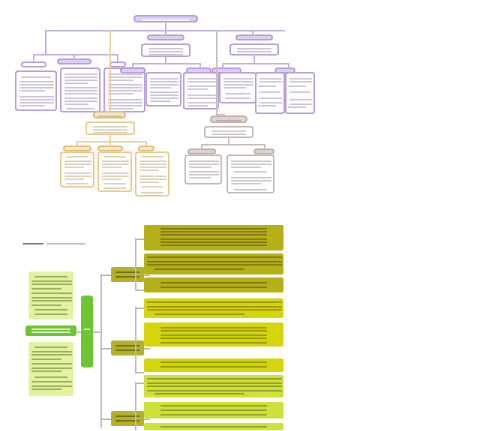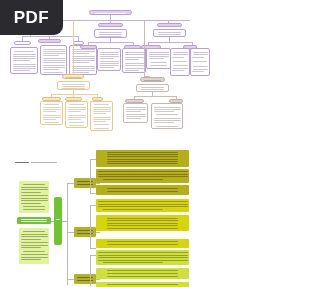--- a/index.html
+++ b/index.html
@@ -451,17 +451,14 @@
         <div class="tx c txl" style="top:7.8px;"></div>
       </div>
       <div class="node bar g-lite" style="left:96px;top:143px;width:93px;height:8px;">
         <div class="tx c txl" style="top:2.2px;"></div>
 
       </div>
 
     </div>
   </div>
 
-  <div class="pdf-badge">
-    <span>PDF</span>
-  </div>
 
 </div>
 
 </body></html>

